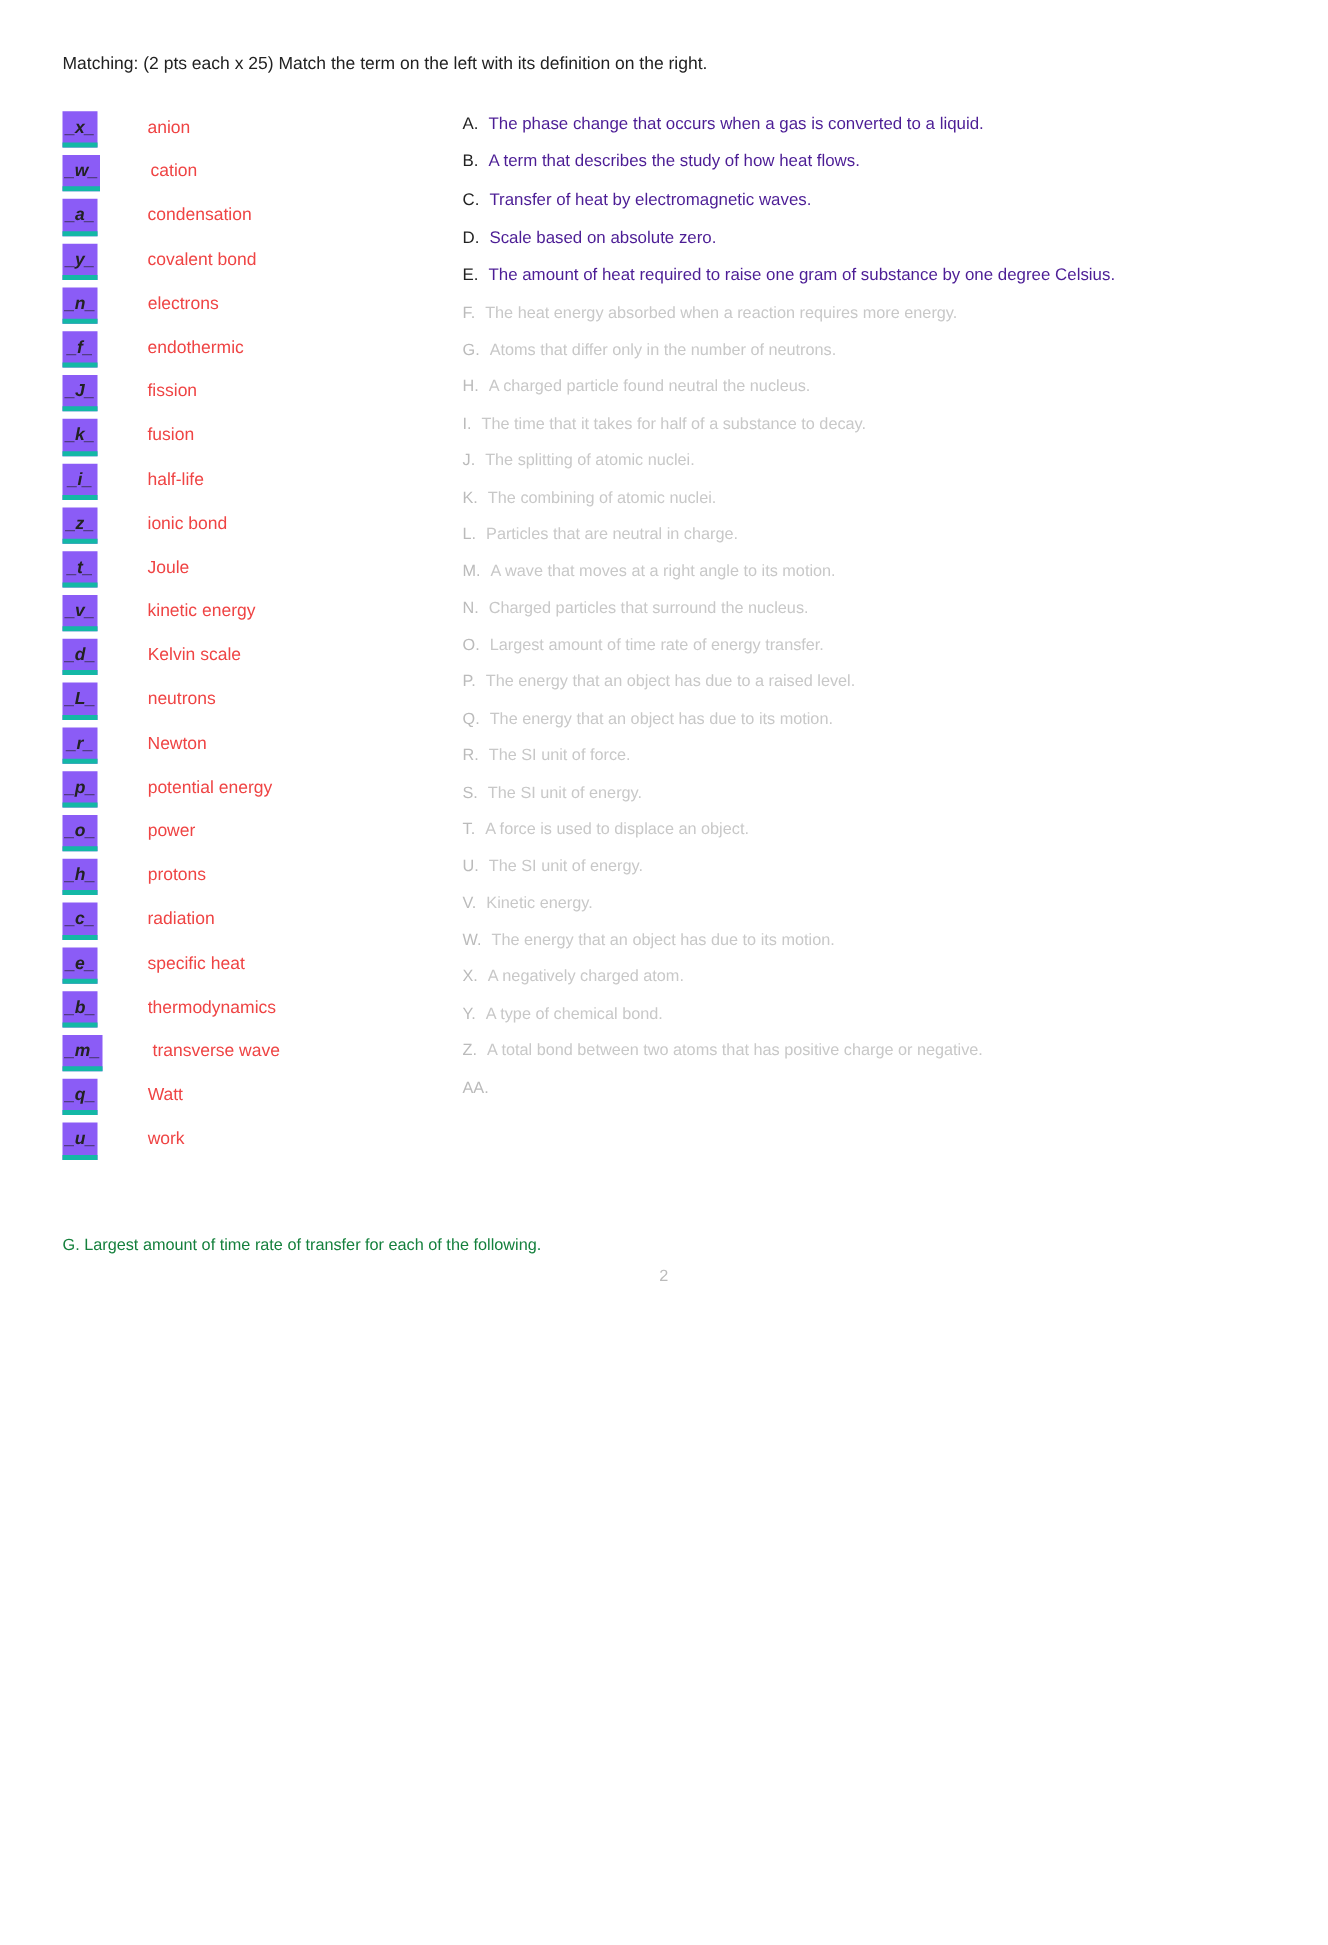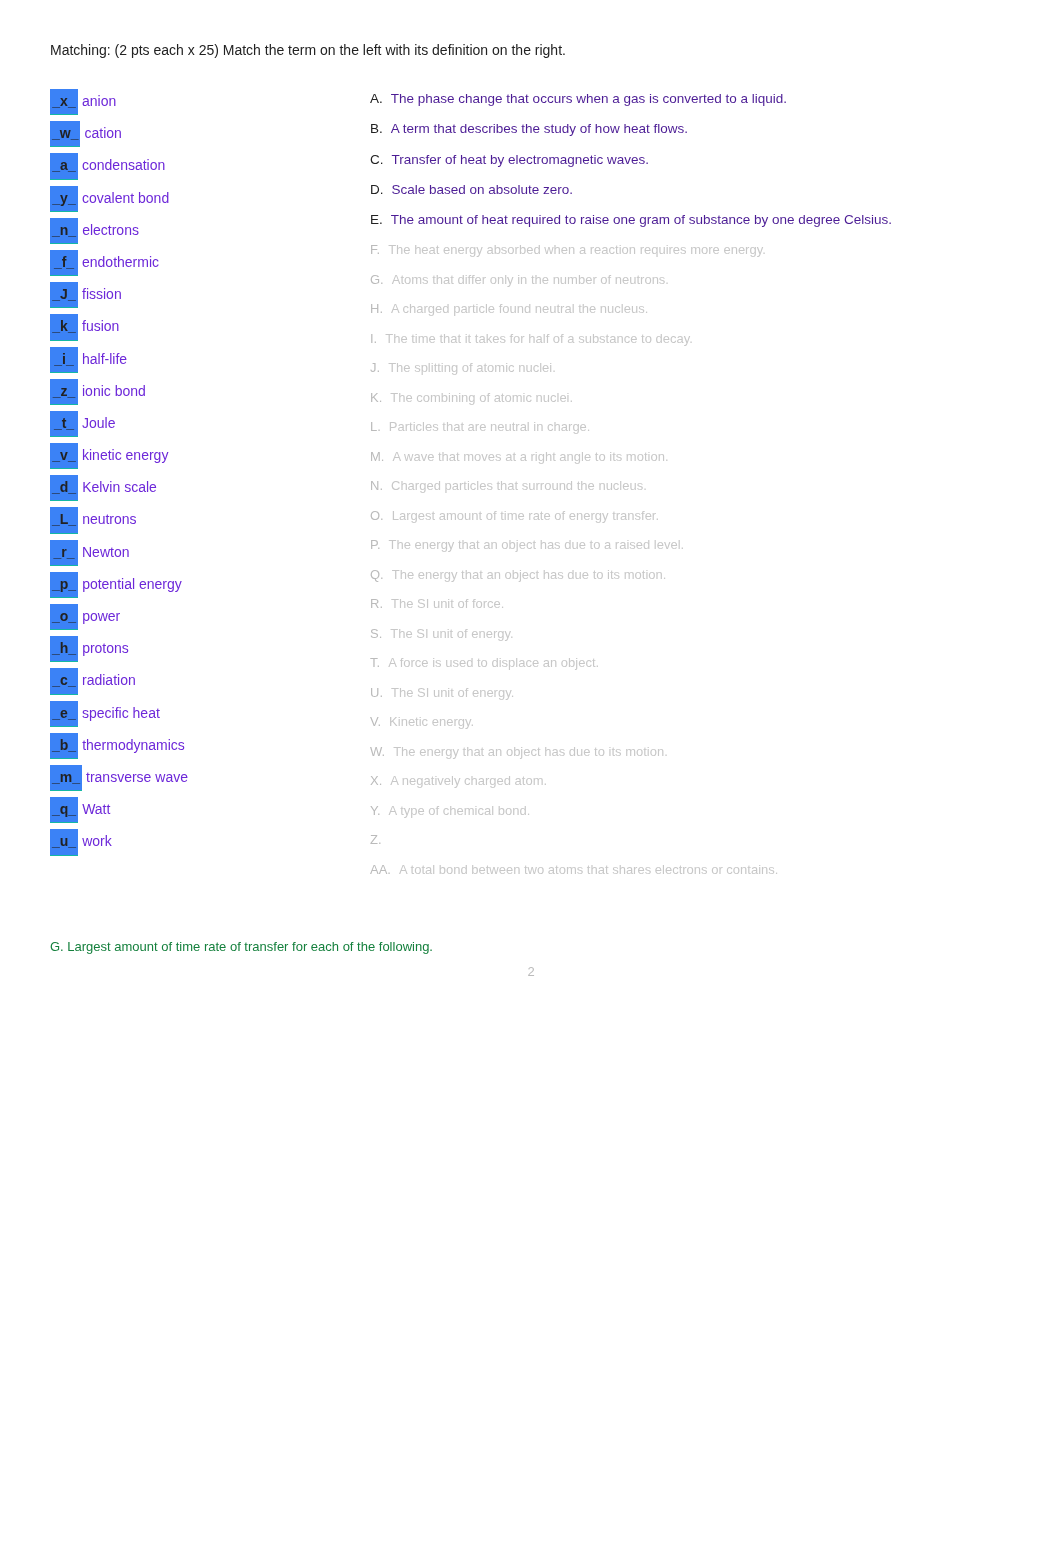--- a/index.html
+++ b/index.html
@@ -38,30 +38,32 @@
       gap: 10px;
     }
     .term-row {
       display: flex;
       align-items: baseline;
       gap: 4px;
       line-height: 1.8;
     }
     .answer-blank {
       display: inline-block;
-      background: #3b82f6;
+      background: #8b5cf6;
       min-width: 28px;
       text-align: center;
       font-weight: bold;
-      border-bottom: 1px solid #14b8a6;
+      border-bottom: 4px solid #14b8a6;
       padding: 0 2px;
       color: #222;
+      font-style: italic;
     }
     .term-label {
-      color: #6d28d9;
+      color: #ef4444;
+      margin-left: 36px;
     }
     .definition-item {
       display: flex;
       gap: 8px;
       line-height: 1.5;
       font-size: 13.5px;
     }
     .def-letter {
       font-weight: normal;
       flex-shrink: 0;
@@ -298,24 +300,24 @@
       <div class="blurred-def">
         <span class="def-letter">X.</span>
         <span class="blurred-text">A negatively charged atom.</span>
       </div>
       <div class="blurred-def">
         <span class="def-letter">Y.</span>
         <span class="blurred-text">A type of chemical bond.</span>
       </div>
       <div class="blurred-def">
         <span class="def-letter">Z.</span>
+        <span class="blurred-text">A total bond between two atoms that has positive charge or negative.</span>
       </div>
       <div class="blurred-def">
         <span class="def-letter">AA.</span>
-        <span class="blurred-text">A total bond between two atoms that shares electrons or contains.</span>
       </div>
     </div>
 </div>
 
 <div class="bottom-note">
   <span>G.  Largest amount of time rate of transfer for each of the following.</span>
 </div>
 <div class="page-number">
   <span>2</span>
 </div>

